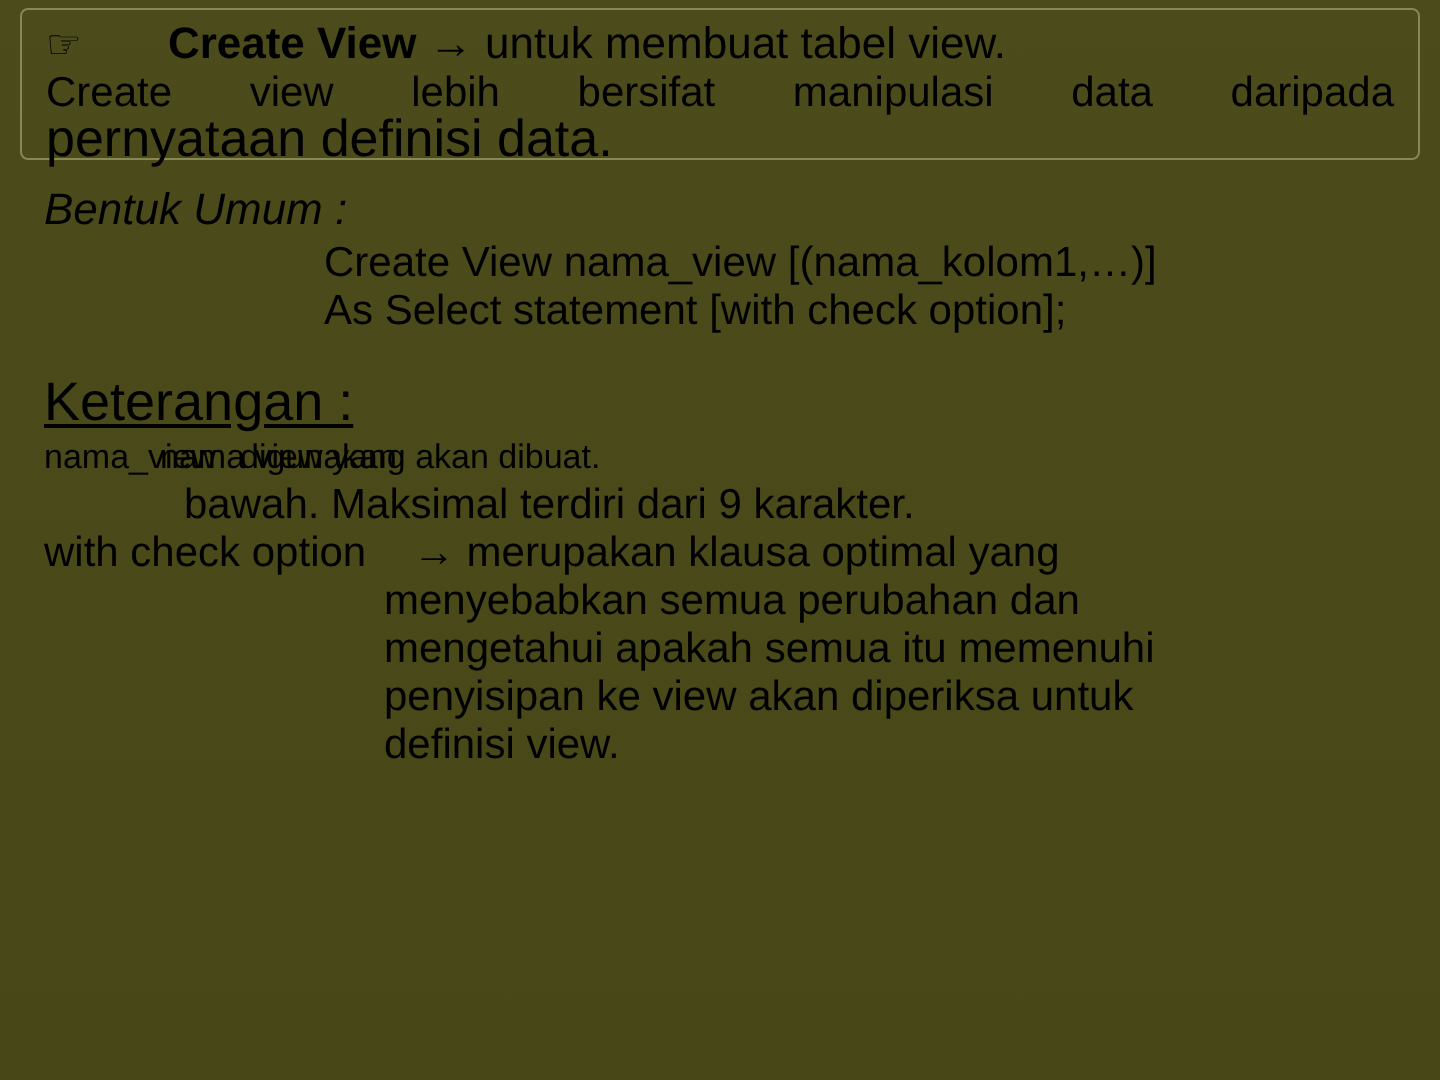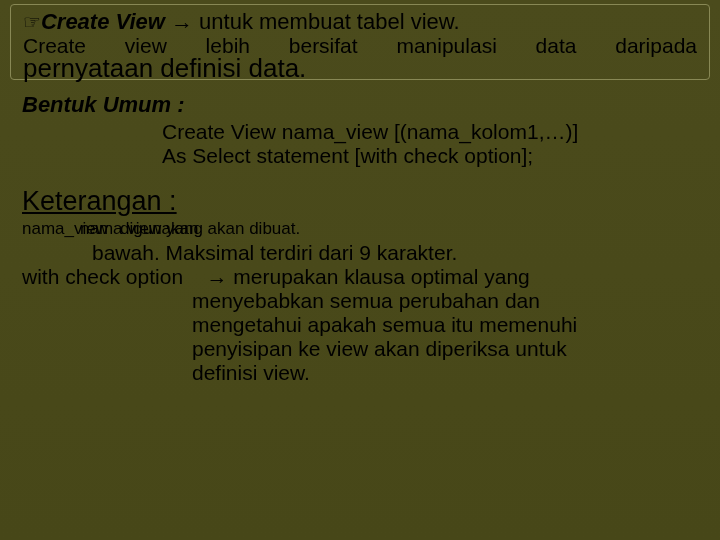--- a/index.html
+++ b/index.html
@@ -30,42 +30,42 @@
   .title-line {
     font-size: 22px;
     line-height: 26px;
   }
   .title-line .hand {
     font-family: "Segoe UI Symbol", sans-serif;
     font-size: 20px;
   }
   .title-line .cview {
     font-weight: bold;
-    font-style: italic;
+    margin-left: 43px;
   }
   .just {
     font-size: 21px;
     line-height: 22px;
     text-align: justify;
     text-align-last: justify;
   }
   .just2 {
     font-size: 26px;
     line-height: 22px;
   }
   .content {
     position: absolute;
     top: 92px;
     left: 22px;
     right: 22px;
   }
   .bentuk {
     font-size: 22px;
     font-style: italic;
-    font-weight: bold;
+    font-weight: normal;
     margin-bottom: 2px;
   }
   .code {
     font-size: 21px;
     line-height: 24px;
     margin-left: 140px;
     margin-bottom: 18px;
   }
   .ket-head {
     font-size: 27px;

